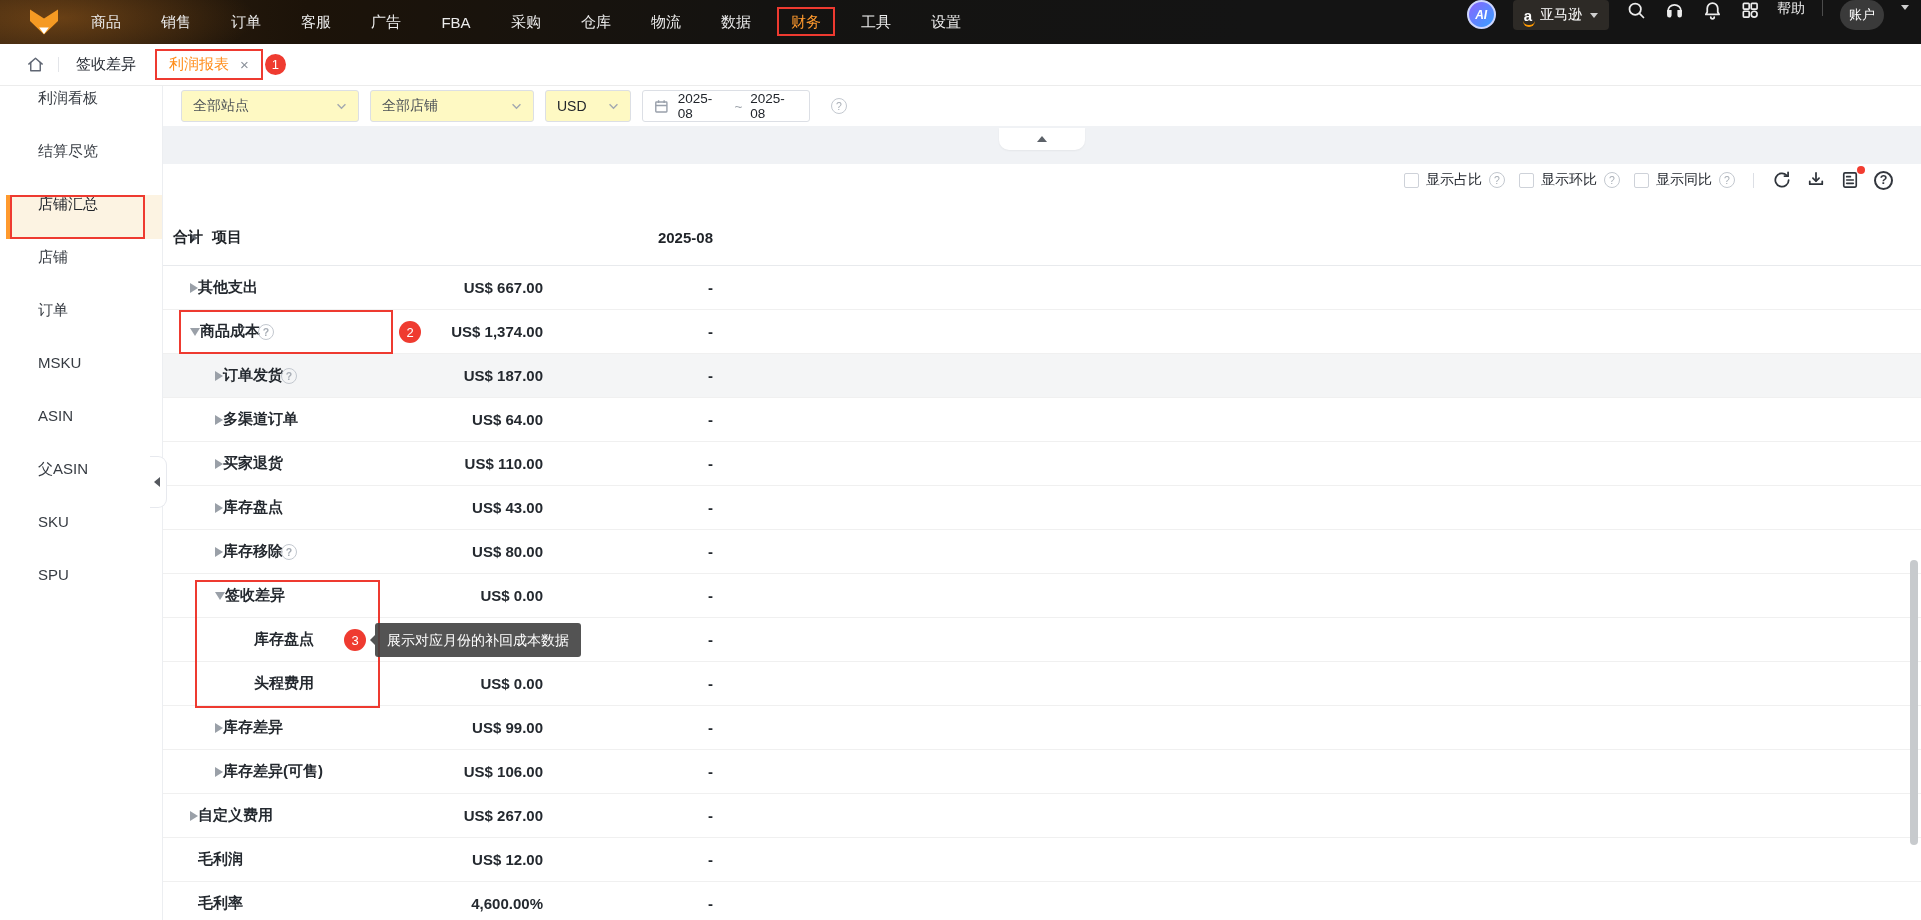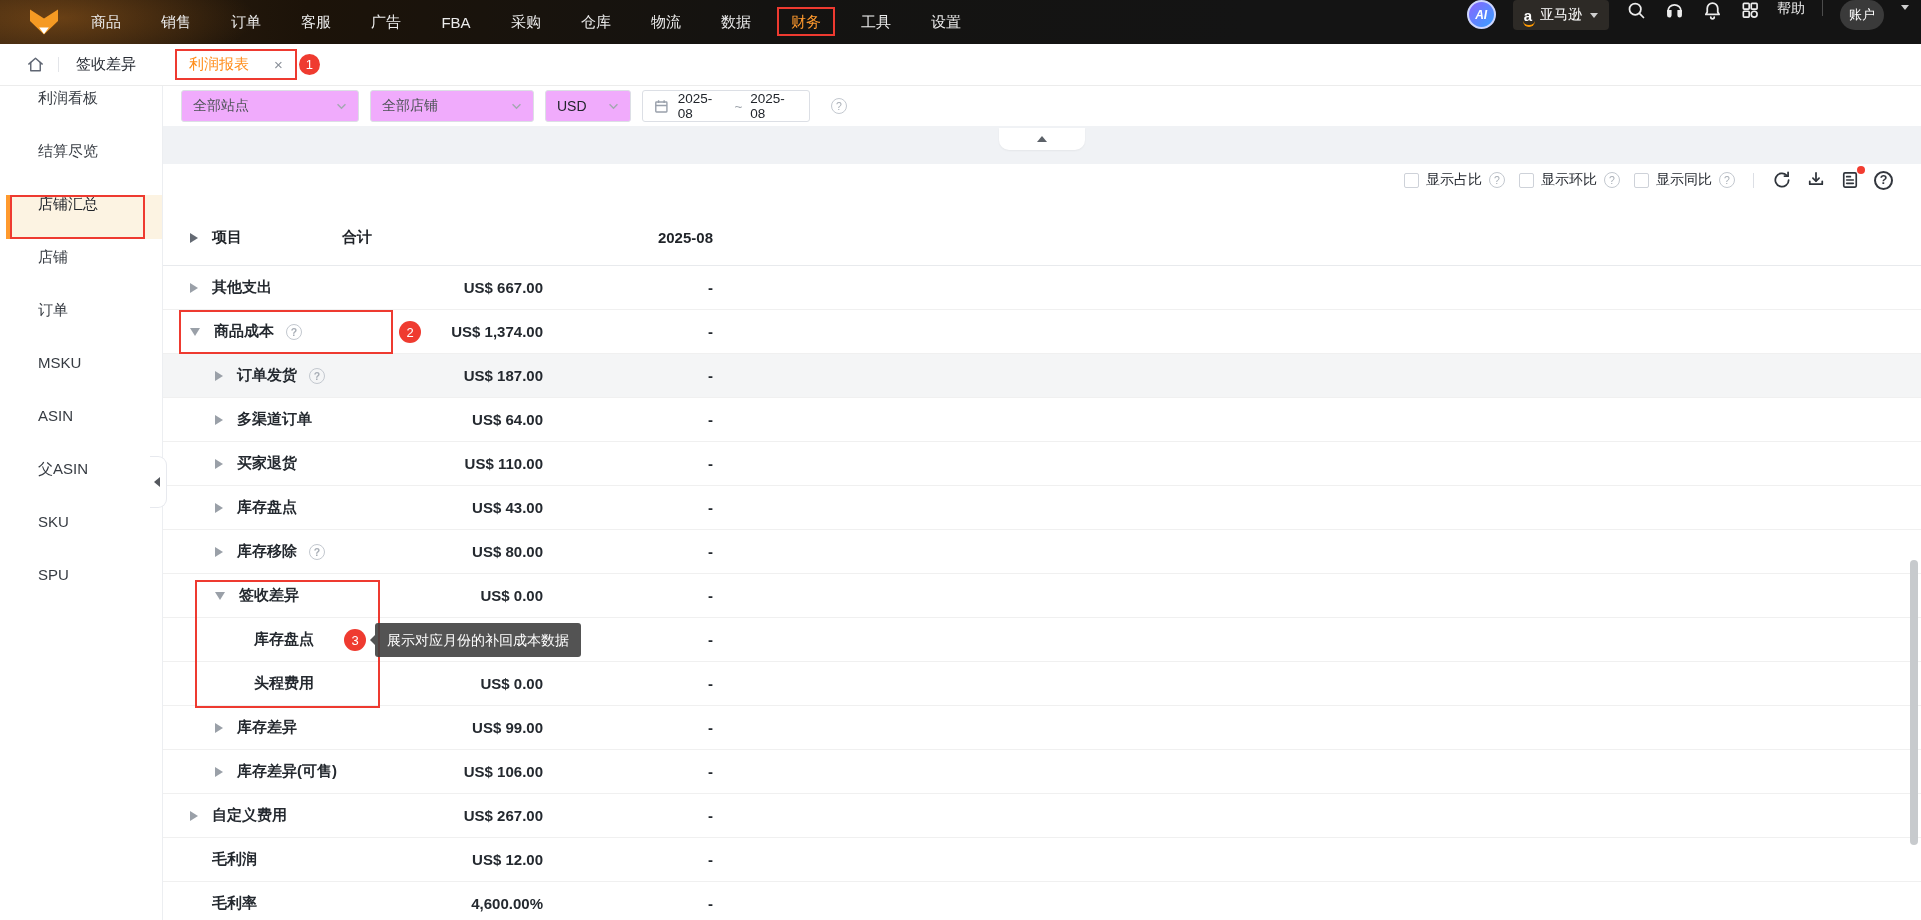--- a/index.html
+++ b/index.html
@@ -33,21 +33,21 @@
 .help-link{color:#ebebeb;font-size:14px;cursor:pointer}
 .top-divider{width:1px;height:16px;background:#4c4c4c}
 .account-pill{height:30px;border-radius:15px;background:#3a3a3a;color:#fff;font-size:13px;
   display:flex;align-items:center;justify-content:center;padding:0 9px;cursor:pointer}
 
 
 .tabbar{height:42px;background:#fff;display:flex;align-items:center;border-bottom:1px solid #ececec;position:relative;z-index:5}
 .home-btn{margin-left:26px;cursor:pointer}
 .tb-divider{width:1px;height:15px;background:#e3e5e9;margin:0 17px 0 13px}
 .breadcrumb{font-size:15px;color:#272b33}
-.tab-active{position:relative;margin-left:40px;display:flex;align-items:center;gap:25px;padding:7px 13px;cursor:pointer}
+.tab-active{position:relative;margin-left:20px;display:flex;align-items:center;gap:11px;padding:7px 13px;cursor:pointer}
 .tab-active .tab-label{color:#ff8d1a;font-size:15px}
 .tab-active .tab-close{color:#8a9099;font-size:15px;cursor:pointer}
 .tab-active .red-frame{inset:1px -1px}
 .num-badge{width:21px;height:21px;border-radius:50%;background:#ef3b30;color:#fff;font-size:13px;
   display:flex;align-items:center;justify-content:center;flex-shrink:0}
 .badge-tab{margin-left:3px}
 
 
 .layout{display:flex;height:834px}
 .sidebar{position:relative;width:163px;background:#fff;border-right:1px solid #eceef1;flex-shrink:0;padding-top:3px}
@@ -57,21 +57,21 @@
 .side-item.active::before{content:"";position:absolute;left:6px;top:0;bottom:0;width:4px;background:#ff9a2e}
 .side-item .red-frame{inset:0 17px 0 10px}
 .side-handle{position:absolute;left:150px;top:370px;width:17px;height:52px;background:#fff;
   border:1px solid #e7e9ee;border-left:none;border-radius:0 9px 9px 0;
   display:flex;align-items:center;justify-content:center;cursor:pointer;z-index:3}
 .tri-left{width:0;height:0;border:5px solid transparent;border-right:6px solid #55585e;border-left:none;margin-right:2px}
 
 
 .content{position:relative;flex:1;height:834px;overflow:hidden}
 .filterbar{height:40px;background:#fff;display:flex;align-items:center;gap:11px;padding-left:18px}
-.fselect{height:32px;border:1px solid #dcdfe5;border-radius:3px;background:#f0abfc;cursor:pointer;
+.fselect{height:32px;border:1px solid #dcdfe5;border-radius:3px;background:#fef9c3;cursor:pointer;
   display:flex;align-items:center;justify-content:space-between;padding:0 11px;font-size:14px;color:#4e5357}
 .fs-site{width:178px}.fs-shop{width:164px}
 .fs-currency{width:86px;color:#21252b;font-weight:500}
 .fdate{width:168px;height:32px;border:1px solid #dcdfe5;border-radius:3px;background:#fff;cursor:pointer;
   display:flex;align-items:center;gap:8px;padding:0 10px;font-size:13.5px;color:#21252b}
 .qcirc{width:16px;height:16px;border-radius:50%;border:1px solid #c3c8cf;color:#a8aeb6;
   font-size:10.5px;display:flex;align-items:center;justify-content:center;flex-shrink:0;cursor:pointer}
 .qcirc::before{content:"?"}
 .fdate-q{margin-left:10px}
 .gray-gap{position:relative;height:24px}
@@ -90,26 +90,26 @@
 .qbig{width:19px;height:19px;border-radius:50%;border:2px solid #33373e;color:#33373e;font-size:12.5px;
   font-weight:700;display:flex;align-items:center;justify-content:center}
 .qbig::before{content:"?"}
 
 
 .table{margin-top:14px}
 .thead{position:relative;height:56px;display:flex;align-items:center;border-bottom:1px solid #e8eaed;
   font-weight:700;font-size:15px;color:#1f2328}
 .thead-tri{margin-left:27px}
 .h-item{margin-left:14px}
-.h-total{position:absolute;left:4px;width:380px;text-align:center}
+.h-total{position:absolute;left:10px;width:380px;text-align:left}
 .h-month{position:absolute;left:380px;width:170px;text-align:right}
 .trow{position:relative;height:44px;border-bottom:1px solid #f0f0f0;display:flex;align-items:center;
   font-size:15px;font-weight:600;color:#24292f;cursor:default}
 .trow.shaded{background:#f4f5f6}
-.cell-name{display:flex;align-items:center;gap:14px}
+.cell-name{display:flex;align-items:center;}
 .lv1 .cell-name{padding-left:27px}
 .lv2 .cell-name{padding-left:52px}
 .lv3 .cell-name{padding-left:91px}
 .tri{width:0;height:0;border-style:solid;flex-shrink:0;cursor:pointer}
 .tri-right{border-width:5.5px 0 5.5px 8px;border-color:transparent transparent transparent #9aa0a8}
 .tri-down{border-width:8px 5.5px 0 5.5px;border-color:#9aa0a8 transparent transparent transparent}
 .tri-hidden{visibility:hidden}
 .thead .tri-right{border-color:transparent transparent transparent #646a73}
 .row-help{margin-left:-2px}
 .cell-total{position:absolute;left:0;width:380px;text-align:right}

